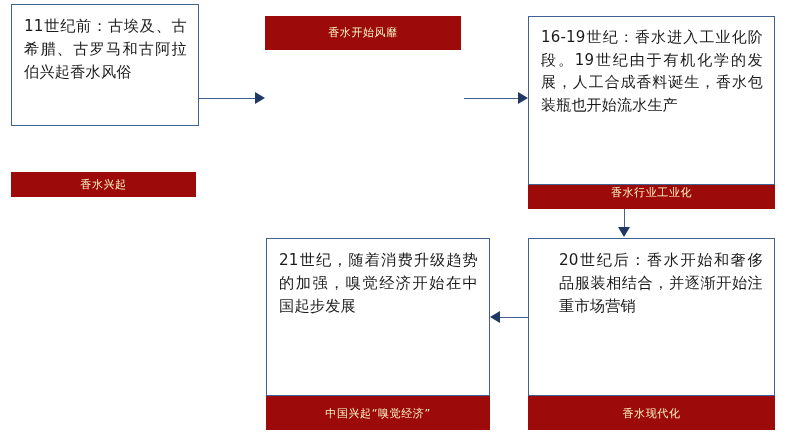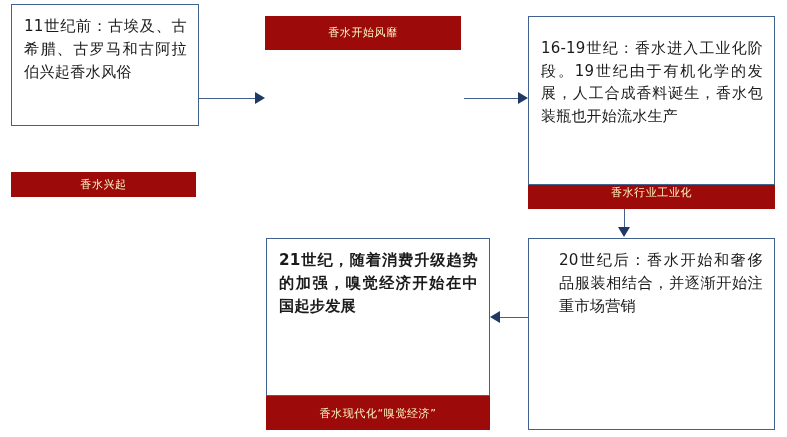--- a/index.html
+++ b/index.html
@@ -75,24 +75,24 @@
 
   #node-3 { left: 528px; top: 16px;  width: 247px; height: 193px; }
   #node-3 .node-body   { height: 169px; }
   #node-3 .node-banner { height: 33px; width: 247px; margin-top: -9px; }
 
   #node-4 { left: 528px; top: 238px; width: 247px; height: 192px; }
   #node-4 .node-body   { height: 158px; padding-left: 30px; }
   #node-4 .node-banner { height: 34px; width: 247px; }
 
   #node-5 { left: 266px; top: 238px; width: 224px; height: 192px; }
-  #node-5 .node-body   { height: 158px; font-weight: bold; }
+  #node-5 .node-body   { height: 158px; }
   #node-5 .node-banner { height: 34px; width: 224px; }
 
-  #node-3 .node-body { padding-top: 20px; }
+  #node-3 .node-body { padding-top: 9px; }
   #node-3 .node-text { font-size: 15.0px; line-height: 1.50; }
 
   
   .connector { position: absolute; }
   .conn-line-h {
     position: absolute;
     height: 0;
     border-top: 1.5px solid #44618d;
   }
   .conn-line-v {
@@ -156,27 +156,28 @@
     <div class="node-body">
       <div class="node-text">16-19世纪：香水进入工业化阶段。19世纪由于有机化学的发展，人工合成香料诞生，香水包装瓶也开始流水生产</div>
     </div>
     <div class="node-banner">香水行业工业化</div>
   </div>
 
   <div class="node" id="node-4">
     <div class="node-body">
       <div class="node-text">20世纪后：香水开始和奢侈品服装相结合，并逐渐开始注重市场营销</div>
     </div>
+    <div class="node-banner">香水现代化</div>
   </div>
 
   <div class="node" id="node-5">
     <div class="node-body">
       <div class="node-text">21世纪，随着消费升级趋势的加强，嗅觉经济开始在中国起步发展</div>
     </div>
-    <div class="node-banner">香水现代化“嗅觉经济”</div>
+    <div class="node-banner">中国兴起“嗅觉经济”</div>
   </div>
 
   <div class="connector" id="conn-1-2">
     <div class="conn-line-h"></div>
     <div class="arrow-right"></div>
   </div>
 
   <div class="connector" id="conn-2-3">
     <div class="conn-line-h"></div>
     <div class="arrow-right"></div>

